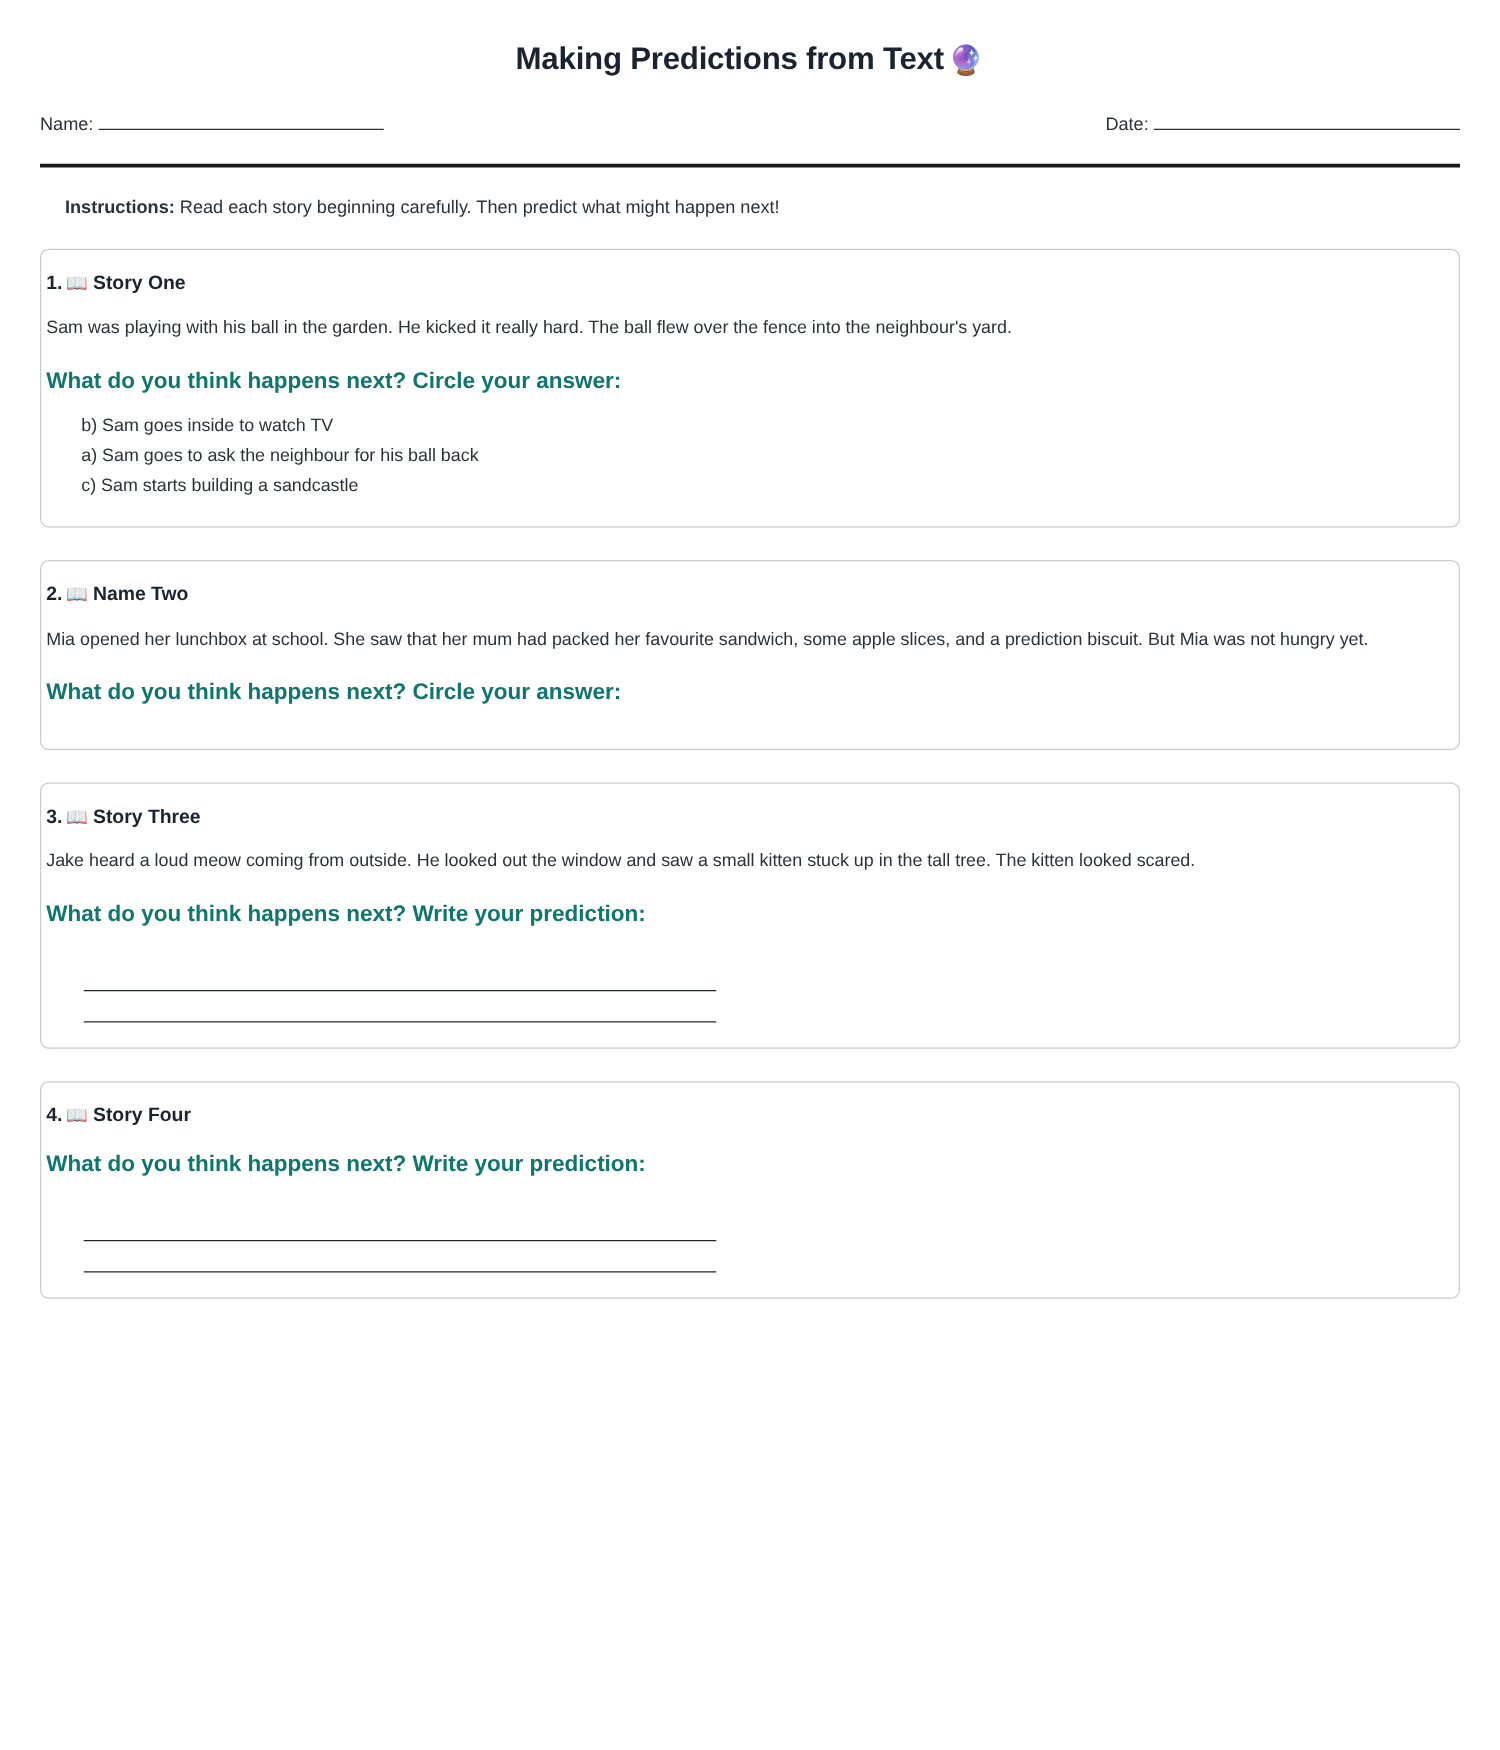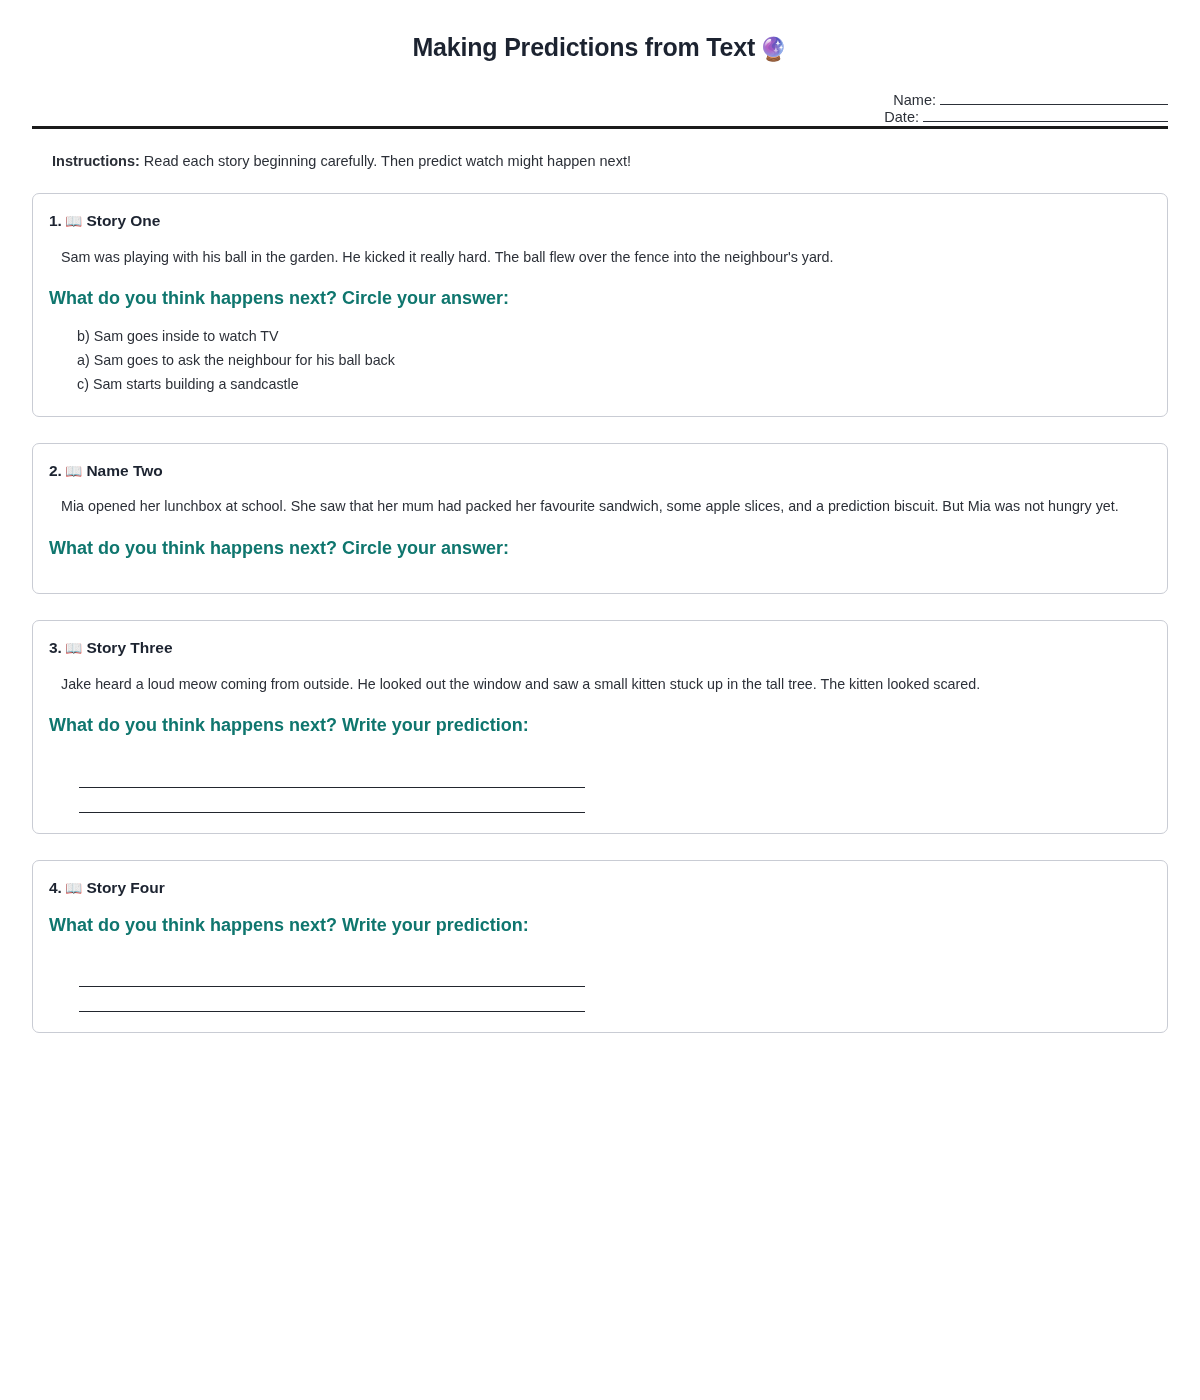--- a/index.html
+++ b/index.html
@@ -38,23 +38,22 @@
     vertical-align: -1px;
     margin-left: 4px;
   }
 
   
   .meta-row {
     display: flex;
     justify-content: space-between;
     align-items: flex-end;
     margin-top: 27px;
-    padding-bottom: 1px;
+    padding-bottom: 23px;
     border-bottom: 3px solid #1b1b1b;
-    flex-direction: column;
   }
   .meta-field {
     display: flex;
     align-items: baseline;
     font-size: 14.5px;
     color: #2c3038;
     white-space: nowrap;
   }
   .meta-label { margin-right: 4px; }
   .meta-blank {
@@ -73,41 +72,41 @@
     line-height: 1.4;
   }
   .instructions .instr-label { font-weight: bold; margin-left: 20px; }
 
   
   .stories { margin-top: 22px; }
   .story-box {
     border: 1.4px solid #c9ccd4;
     border-radius: 7px;
     background: #ffffff;
-    padding: 18px 22px 20px 16px;
+    padding: 18px 22px 20px 4px;
     margin-bottom: 26px;
     box-sizing: border-box;
   }
   .story-heading {
     font-size: 15.5px;
     font-weight: bold;
     color: #1c2330;
     margin: 0 0 16px 0;
     line-height: 1.2;
   }
   .story-heading .book-emoji {
     font-size: 14px;
     margin: 0 4px 0 3px;
     vertical-align: 0px;
   }
   .story-text {
     font-size: 14.3px;
     color: #2c3038;
     line-height: 1.45;
-    margin: 0 0 19px 12px;
+    margin: 0 0 19px 0;
   }
   .story-prompt {
     font-size: 18px;
     font-weight: bold;
     color: #0f766e;
     margin: 0 0 12px 0;
     line-height: 1.4;
   }
   .options {
     list-style: none;
@@ -141,21 +140,21 @@
     <div class="meta-field">
       <span class="meta-label">Name:</span>
       <span class="meta-blank name-blank"></span>
     </div>
     <div class="meta-field">
       <span class="meta-label">Date:</span>
       <span class="meta-blank date-blank"></span>
     </div>
   </div>
 
-  <p class="instructions"><span class="instr-label">Instructions:</span><span> Read each story beginning carefully. Then predict watch might happen next!</span></p>
+  <p class="instructions"><span class="instr-label">Instructions:</span><span> Read each story beginning carefully. Then predict what might happen next!</span></p>
 
   <div class="stories">
       <div class="story-box">
         <div class="story-heading"><span>1.</span><span class="book-emoji">📖</span><span>Story One</span></div>
         <p class="story-text">Sam was playing with his ball in the garden. He kicked it really hard. The ball flew over the fence into the neighbour's yard.</p>
         <p class="story-prompt">What do you think happens next? Circle your answer:</p>
         <ul class="options">
           <li>b) Sam goes inside to watch TV</li>
           <li>a) Sam goes to ask the neighbour for his ball back</li>
           <li>c) Sam starts building a sandcastle</li>

